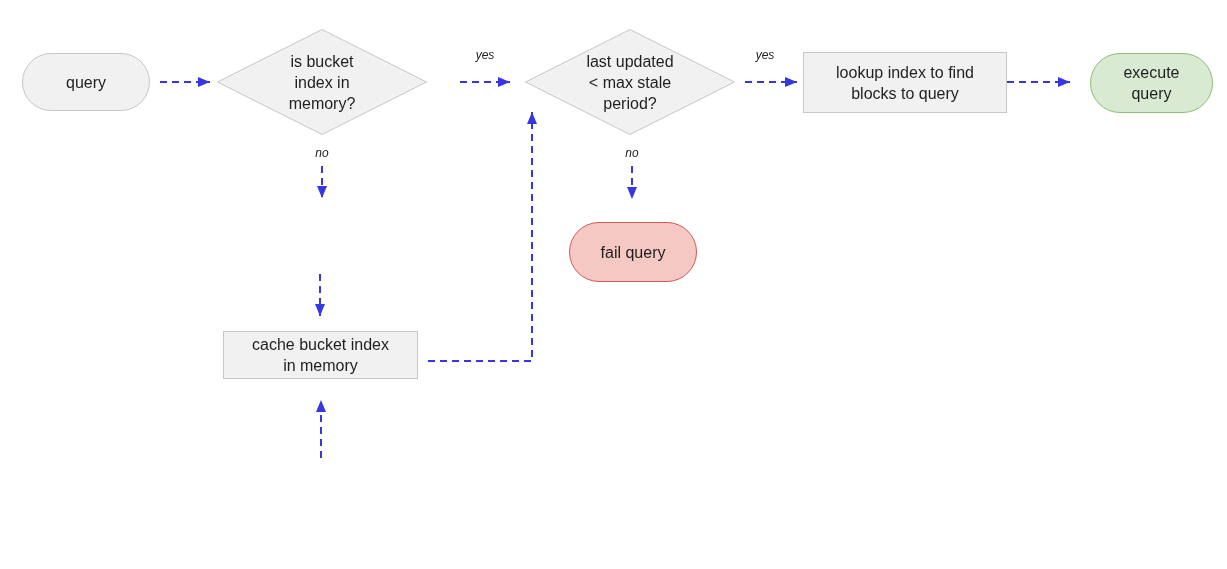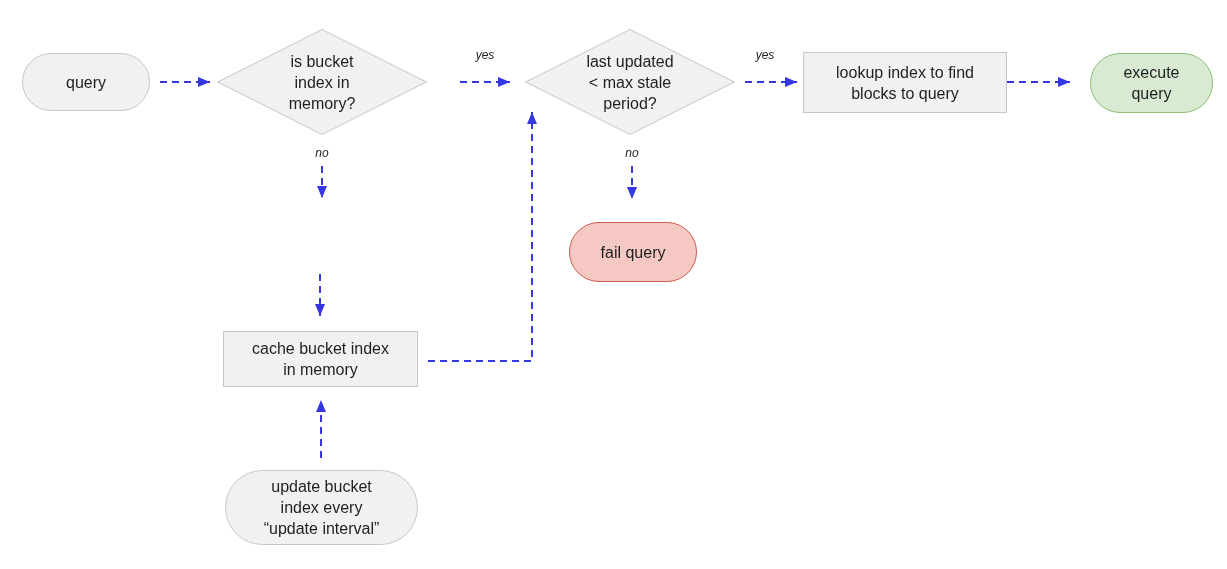--- a/index.html
+++ b/index.html
@@ -141,29 +141,24 @@
   <div class="node pill green" style="left:1090px; top:53px; width:123px; height:60px; border-radius:30px;align-items:center;">
     <span class="node-label">execute
 query</span>
   </div>
 
   <div class="node pill red" style="left:569px; top:207px; width:128px; height:60px; border-radius:30px;margin-top:15px;">
     <span class="node-label">fail query</span>
   </div>
 
 
-  <div class="node rect" style="left:223px; top:331px; width:195px; height:56px;">
+  <div class="node rect" style="left:223px; top:331px; width:195px; height:48px;">
     <span class="node-label">cache bucket index
 in memory</span>
   </div>
 
-  <div class="node pill" style="left:225px; top:470px; width:193px; height:75px; border-radius:38px;">
-    <span class="node-label">update bucket
-index every
-“update interval”</span>
-  </div>
 
   <span class="edge-label center" style="left:485px; top:45px;">yes</span>
   <span class="edge-label center" style="left:765px; top:45px;">yes</span>
   <span class="edge-label center" style="left:322px; top:143px;">no</span>
   <span class="edge-label center" style="left:632px; top:143px;">no</span>
 
 </div>
 
 </body></html>

